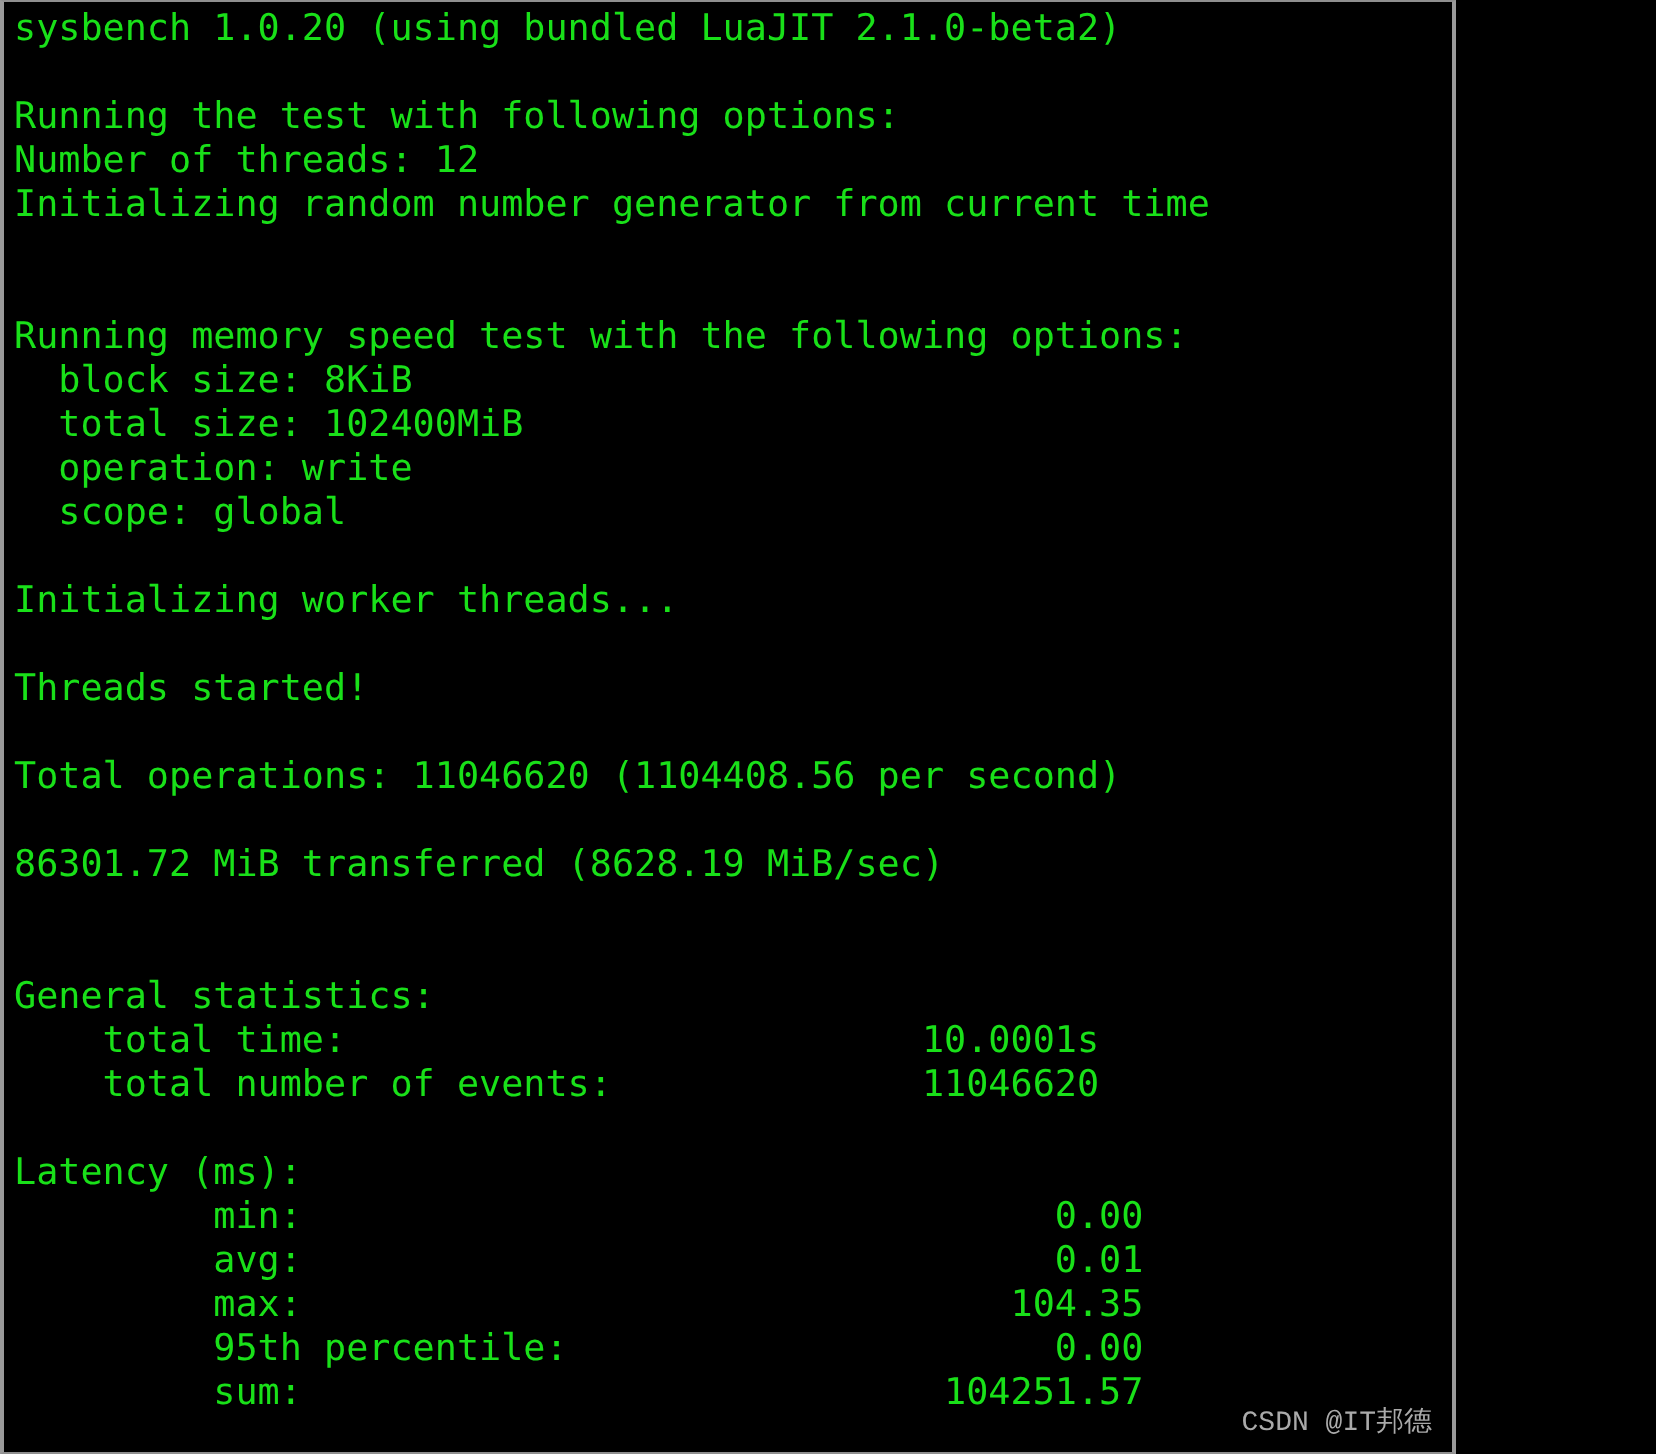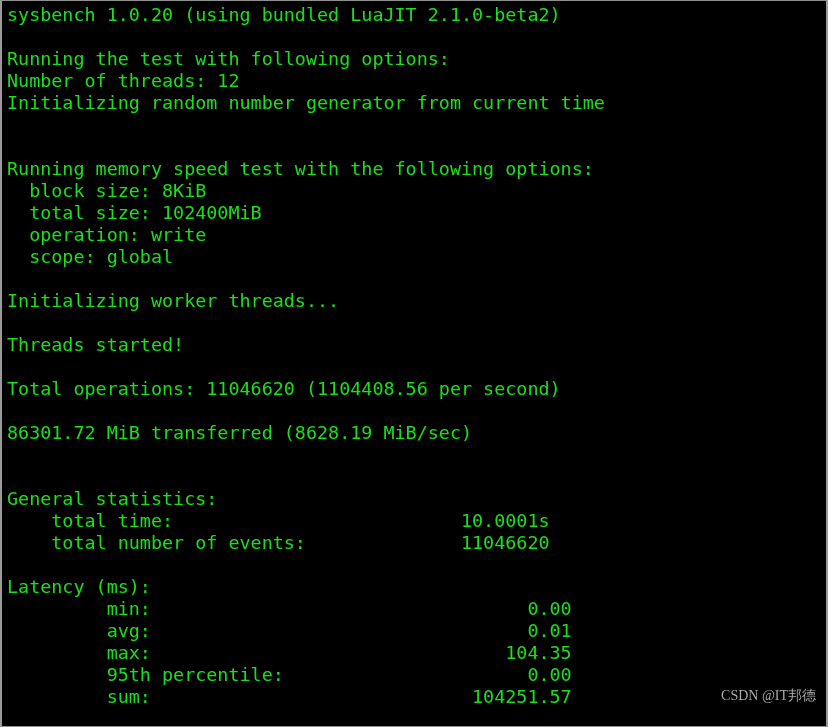--- a/index.html
+++ b/index.html
@@ -11,21 +11,21 @@
   body {
     width: 828px;
     height: 727px;
     overflow: hidden;
     font-family: "DejaVu Sans Mono", "Liberation Mono", monospace;
   }
 
   #terminal {
     position: relative;
     box-sizing: border-box;
-    width: 828px;
+    width: 728px;
     height: 727px;
     background: #000000;
     border-left: 2px solid #9a9a9a;
     border-right: 2px solid #9a9a9a;
     border-top: 1px solid #8f8f8f;
     border-bottom: 1px solid #8f8f8f;
     padding: 3px 0 0 5px;
     overflow: hidden;
   }
 
@@ -47,23 +47,23 @@
     color: #19e019;
   }
 
   .line.blank {
     color: transparent;
   }
 
   #watermark {
     position: absolute;
     right: 10px;
-    bottom: 22px;
+    bottom: 6px;
     color: #b9b9b9;
-    font-family: Liberation Serif, serif;
+    font-family: Liberation Mono, monospace;
     font-size: 14px;
     line-height: 16px;
     white-space: pre;
     opacity: 0.92;
   }
 </style>
 </head>
 <body>
 
 <div id="terminal">

